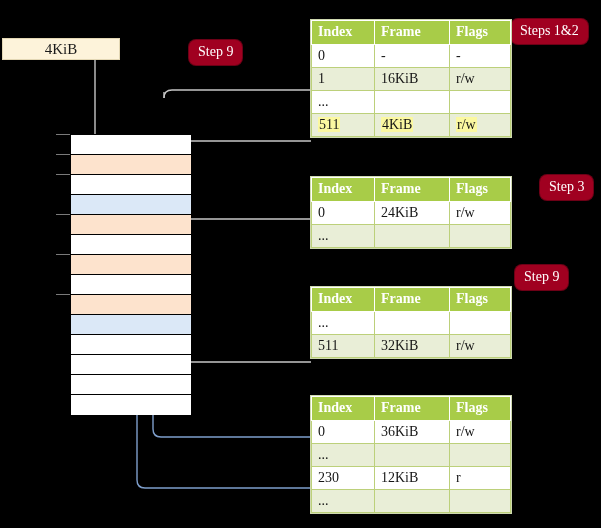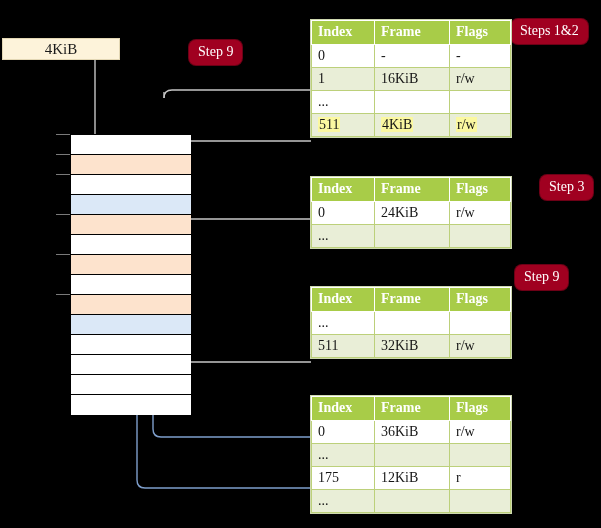--- a/index.html
+++ b/index.html
@@ -289,21 +289,21 @@
             <td class="c-index">0</td>
             <td class="c-frame">36KiB</td>
             <td class="c-flags">r/w</td>
           </tr>
           <tr class="alt">
             <td class="c-index">...</td>
             <td class="c-frame"></td>
             <td class="c-flags"></td>
           </tr>
           <tr>
-            <td class="c-index">175</td>
+            <td class="c-index">230</td>
             <td class="c-frame">12KiB</td>
             <td class="c-flags">r</td>
           </tr>
           <tr class="alt">
             <td class="c-index">...</td>
             <td class="c-frame"></td>
             <td class="c-flags"></td>
           </tr>
         </tbody>
       </table>

